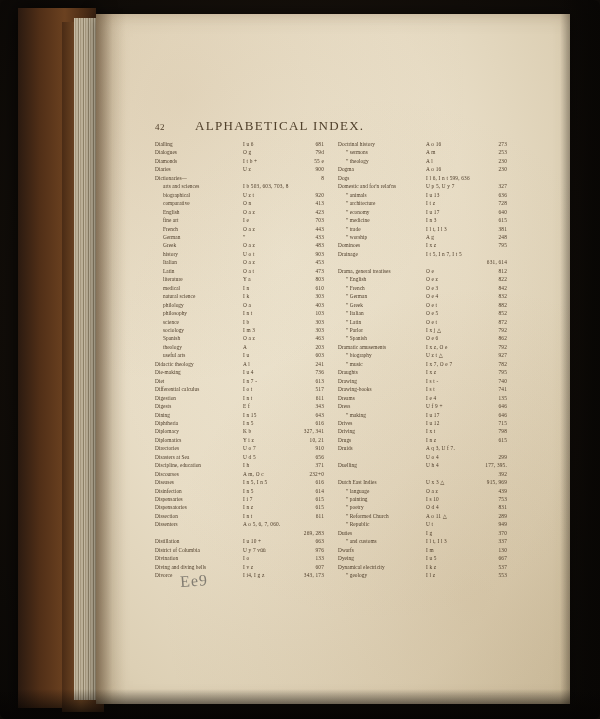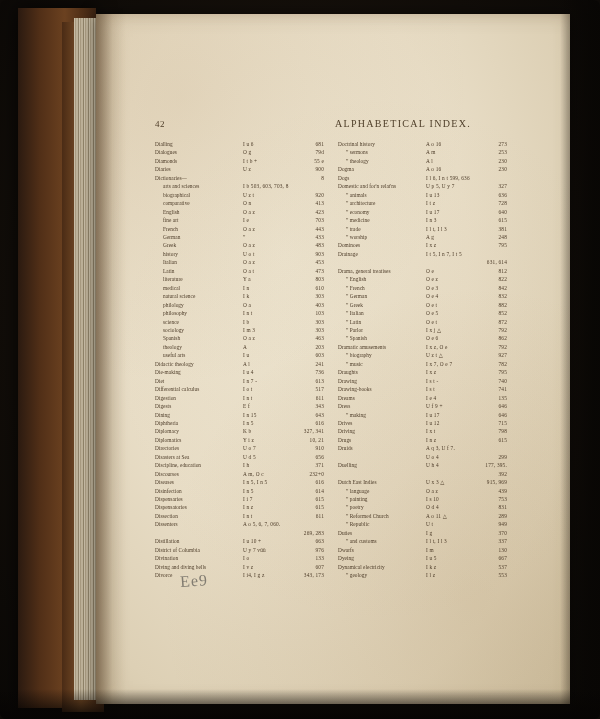--- a/index.html
+++ b/index.html
@@ -105,22 +105,22 @@
     height: 14px;
   }
   .folio {
     font-size: 9px;
     letter-spacing: 0.4px;
     width: 40px;
     color: #4e3d29;
   }
   .running-head {
     flex: 1;
-    text-align: right;
-    font-size: 10px;
+    text-align: left;
+    font-size: 13px;
     letter-spacing: 1.3px;
     color: #50402b;
     padding-right: 36px;
   }
   .columns {
     display: flex;
     gap: 14px;
   }
   .col {
     width: 169px;

